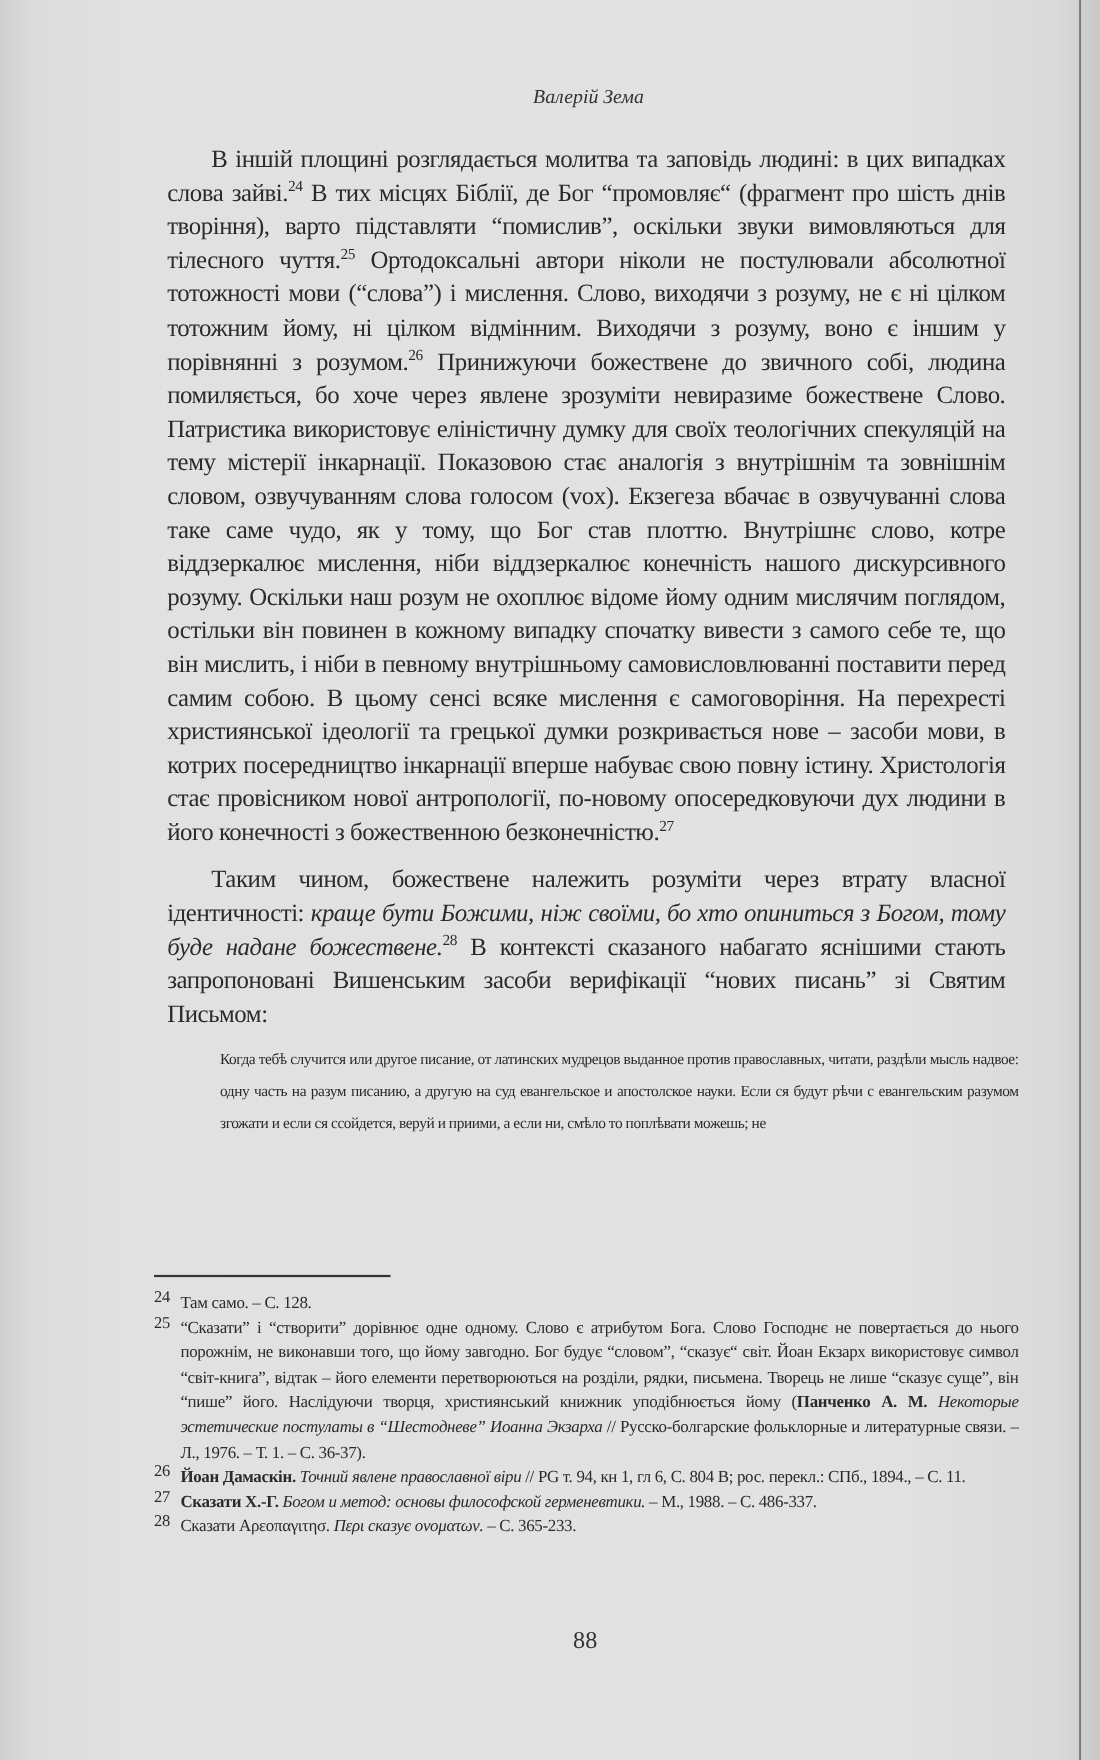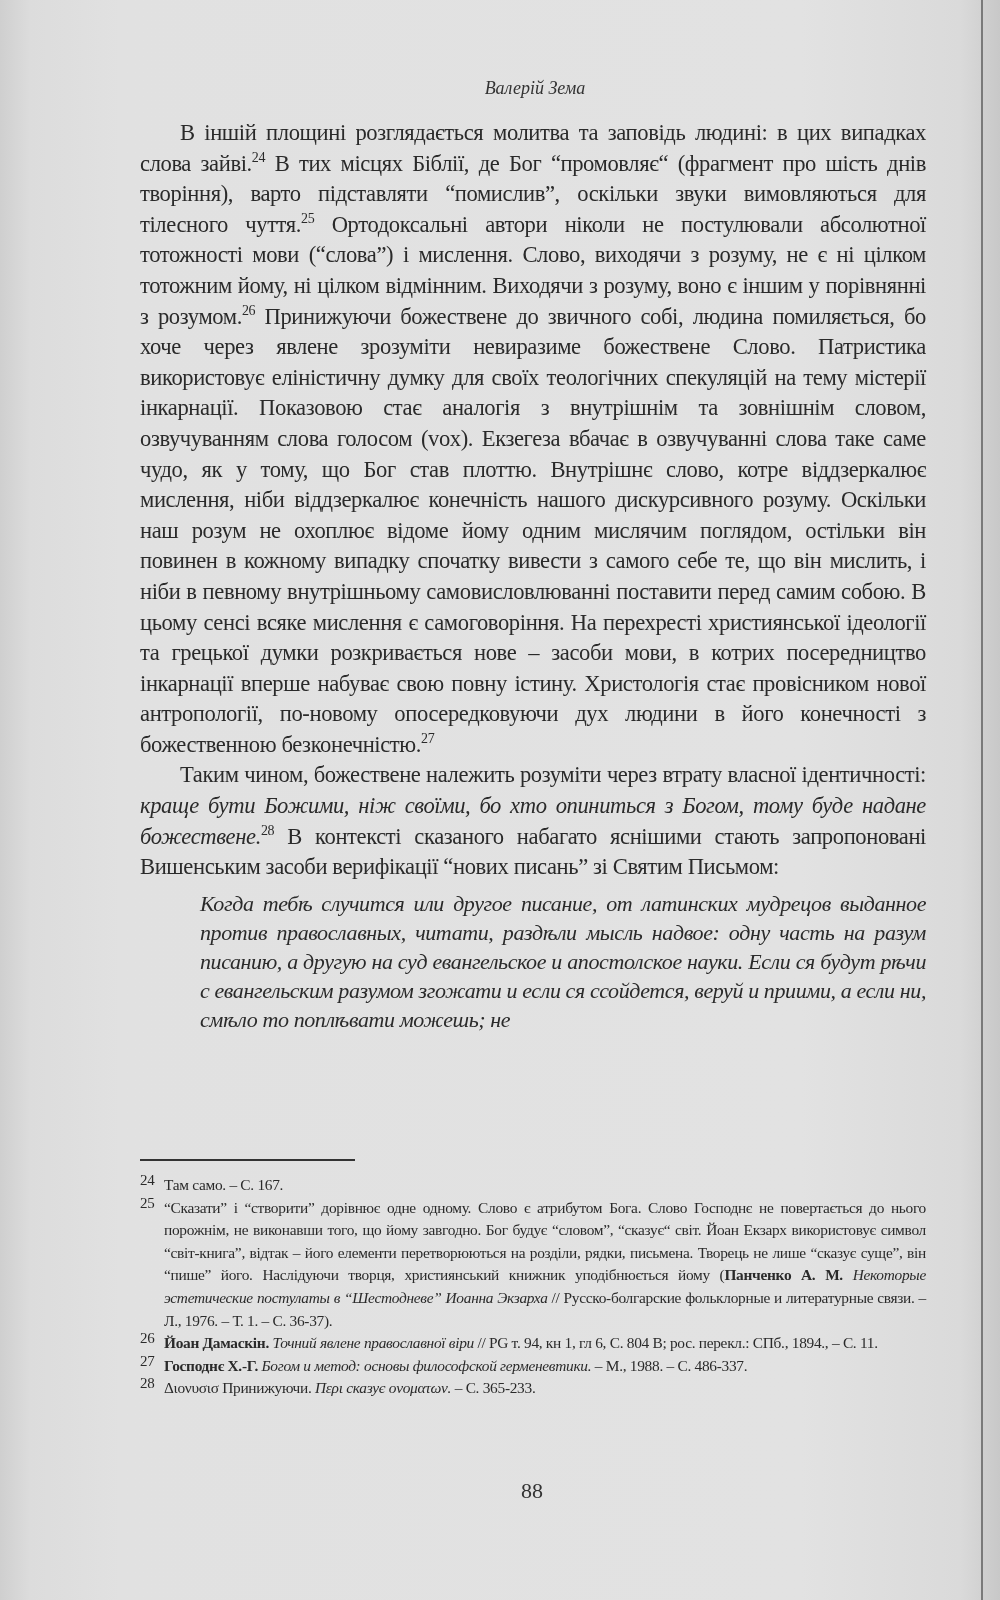--- a/index.html
+++ b/index.html
@@ -24,25 +24,25 @@
   }
   .running-head {
     position: absolute; top: 78px; left: 0; width: 1070px; text-align: center;
     font-style: italic; font-size: 18px; color: #333;
   }
   .body-text {
     position: absolute; left: 140px; top: 118px; width: 786px;
     font-size: 22.6px; line-height: 30.6px; text-align: justify;
     letter-spacing: -0.4px;
   }
-  .body-text p { margin: 0; text-indent: 40px; }
+  .body-text p { margin: 12px; text-indent: 40px; }
   .body-text sup { font-size: 14px; line-height: 0; vertical-align: 9px; }
   .quote {
     margin: 6px 0 0 60px !important; text-indent: 0 !important;
-    font-style: italic; font-size: 22px; line-height: 29px;
+    font-size: 14px; line-height: 29px;
   }
   .footnote-rule {
     position: absolute; left: 140px; top: 1159px; width: 215px; height: 2px;
     background: #333;
   }
   .footnotes {
     position: absolute; left: 140px; top: 1174px; width: 786px;
     font-size: 15.4px; line-height: 22.6px; text-align: justify;
     letter-spacing: -0.3px;
   }
@@ -69,29 +69,29 @@
 <div class="body-text">
   <p><span>В іншій площині розглядається молитва та заповідь людині: в цих випадках слова зайві.</span><sup>24</sup><span> В тих місцях Біблії, де Бог “промовляє“ (фрагмент про шість днів творіння), варто підставляти “помислив”, оскільки звуки вимовляються для тілесного чуття.</span><sup>25</sup><span> Ортодоксальні автори ніколи не постулювали абсолютної тотожності мови (“слова”) і мислення. Слово, виходячи з розуму, не є ні цілком тотожним йому, ні цілком відмінним. Виходячи з розуму, воно є іншим у порівнянні з розумом.</span><sup>26</sup><span> Принижуючи божествене до звичного собі, людина помиляється, бо хоче через явлене зрозуміти невиразиме божествене Слово. Патристика використовує еліністичну думку для своїх теологічних спекуляцій на тему містерії інкарнації. Показовою стає аналогія з внутрішнім та зовнішнім словом, озвучуванням слова голосом (vox). Екзегеза вбачає в озвучуванні слова таке саме чудо, як у тому, що Бог став плоттю. Внутрішнє слово, котре віддзеркалює мислення, ніби віддзеркалює конечність нашого дискурсивного розуму. Оскільки наш розум не охоплює відоме йому одним мислячим поглядом, остільки він повинен в кожному випадку спочатку вивести з самого себе те, що він мислить, і ніби в певному внутрішньому самовисловлюванні поставити перед самим собою. В цьому сенсі всяке мислення є самоговоріння. На перехресті християнської ідеології та грецької думки розкривається нове – засоби мови, в котрих посередництво інкарнації вперше набуває свою повну істину. Христологія стає провісником нової антропології, по-новому опосередковуючи дух людини в його конечності з божественною безконечністю.</span><sup>27</sup></p>
   <p><span>Таким чином, божествене належить розуміти через втрату власної ідентичності: </span><i>краще бути Божими, ніж своїми, бо хто опиниться з Богом, тому буде надане божествене.</i><sup>28</sup><span> В контексті сказаного набагато яснішими стають запропоновані Вишенським засоби верифікації “нових писань” зі Святим Письмом:</span></p>
   <p class="quote">Когда тебѣ случится  или другое писание, от латинских мудрецов выданное против православных, читати, раздѣли мысль надвое: одну часть на разум писанию, а другую на суд евангельское и апостолское науки. Если ся будут рѣчи с евангельским разумом згожати и если ся ссойдется, веруй и приими, а если ни, смѣло то поплѣвати можешь; не</p>
 </div>
 
 <div class="footnote-rule"></div>
 
 <div class="footnotes">
   <div class="fn">
-    <span class="fn-num">24</span><span>Там само. – С. 167.</span>
+    <span class="fn-num">24</span><span>Там само. – С. 128.</span>
   </div>
   <div class="fn">
     <span class="fn-num">25</span><span>“Сказати” і “створити” дорівнює одне одному. Слово є атрибутом Бога. Слово Господнє не повертається до нього порожнім, не виконавши того, що йому завгодно. Бог будує “словом”, “сказує“ світ. Йоан Екзарх використовує символ “світ-книга”, відтак – його елементи перетворюються на розділи, рядки, письмена. Творець не лише “сказує суще”, він “пише” його. Наслідуючи творця,  християнський книжник уподібнюється йому (</span><b>Панченко А. М.</b><i> Некоторые эстетические постулаты в “Шестодневе” Иоанна Экзарха</i><span> // Русско-болгарские фольклорные и литературные связи. – Л., 1976. – Т. 1. – С. 36-37).</span>
   </div>
   <div class="fn">
     <span class="fn-num">26</span><b>Йоан Дамаскін.</b><i> Точний явлене православної віри</i><span> // PG т. 94, кн 1, гл 6, С. 804 B; рос. перекл.: СПб., 1894., – С. 11.</span>
   </div>
   <div class="fn">
-    <span class="fn-num">27</span><b>Господнє Х.-Г.</b><i> Богом и метод: основы философской герменевтики.</i><span> – М., 1988. – С. 486-337.</span>
+    <span class="fn-num">27</span><b>Сказати Х.-Г.</b><i> Богом и метод: основы философской герменевтики.</i><span> – М., 1988. – С. 486-337.</span>
   </div>
   <div class="fn">
-    <span class="fn-num">28</span><span>Διονυσισ Принижуючи. </span><i>Περι сказує ονοματων.</i><span>  – С. 365-233.</span>
+    <span class="fn-num">28</span><span>Сказати Αρεοπαγιτησ. </span><i>Περι сказує ονοματων.</i><span>  – С. 365-233.</span>
   </div>
 </div>
 
 <div class="page-number">88</div>
 
 </body></html>

